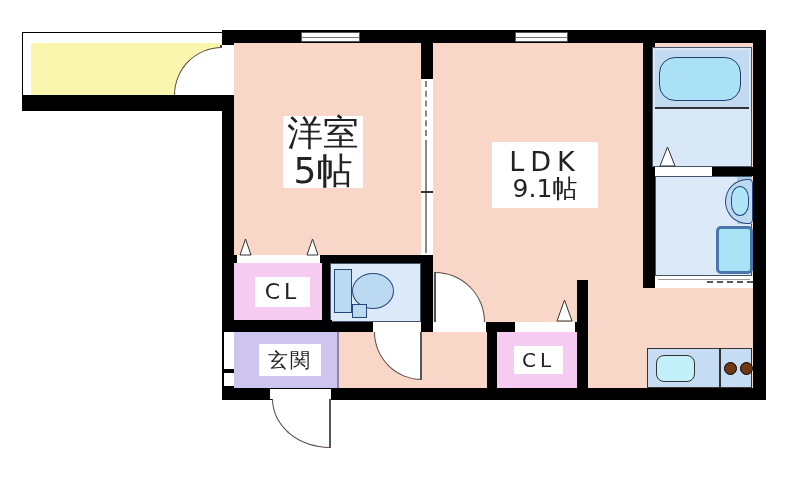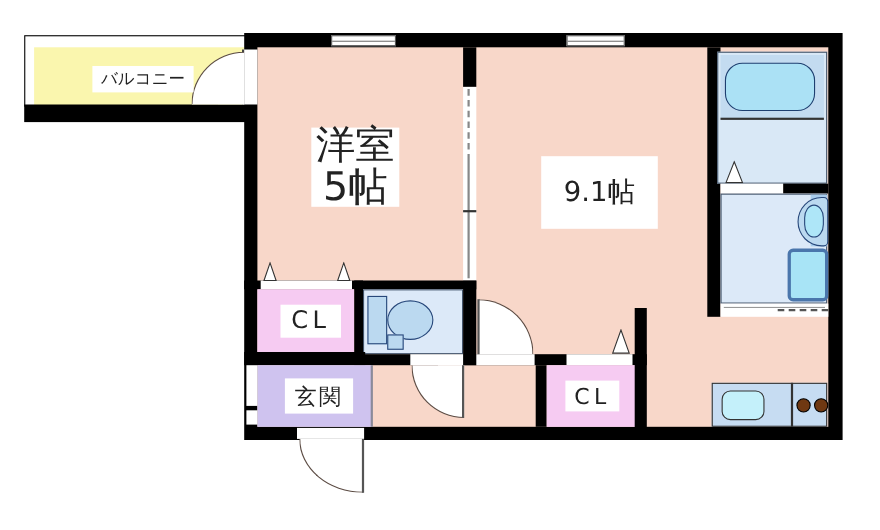--- a/index.html
+++ b/index.html
@@ -126,26 +126,24 @@
   <div class="abs open" style="left:655px;top:276px;width:98px;height:12px;"></div>
   <div class="abs" style="left:658px;top:279px;width:92px;height:1px;background:#999;"></div>
   <div class="abs" style="left:707px;top:281px;width:46px;height:0;border-top:2px dashed #555;"></div>
 
   <div class="abs" style="left:647px;top:348px;width:105px;height:40px;background:#C6DCF2;border:1px solid #333;"></div>
   <div class="abs" style="left:656px;top:355px;width:39px;height:27px;background:#C4F0FA;border:1.5px solid #333;border-radius:8px;"></div>
   <div class="abs" style="left:719px;top:348px;width:2px;height:40px;background:#333;"></div>
   <div class="abs" style="left:724px;top:362px;width:13px;height:13px;border-radius:50%;background:#6F3812;border:1px solid #000;"></div>
   <div class="abs" style="left:740px;top:362px;width:13px;height:13px;border-radius:50%;background:#6F3812;border:1px solid #000;"></div>
 
-  <div class="abs label" style="left:84px;top:60px;width:92px;height:24px;font-size:15px;">
-    <span>バルコニー</span>
-  </div>
 
   <div class="abs label" style="left:283px;top:116px;width:80px;height:72px;font-size:36px;">
     <span>洋室</span>
     <span>5帖</span>
   </div>
 
   <div class="abs label" style="left:492px;top:142px;width:106px;height:66px;font-size:27px;">
+    <span style="letter-spacing:6px;">LDK</span>
     <span style="font-size:25px;">9.1帖</span>
   </div>
 
 </div>
 
 </body></html>

